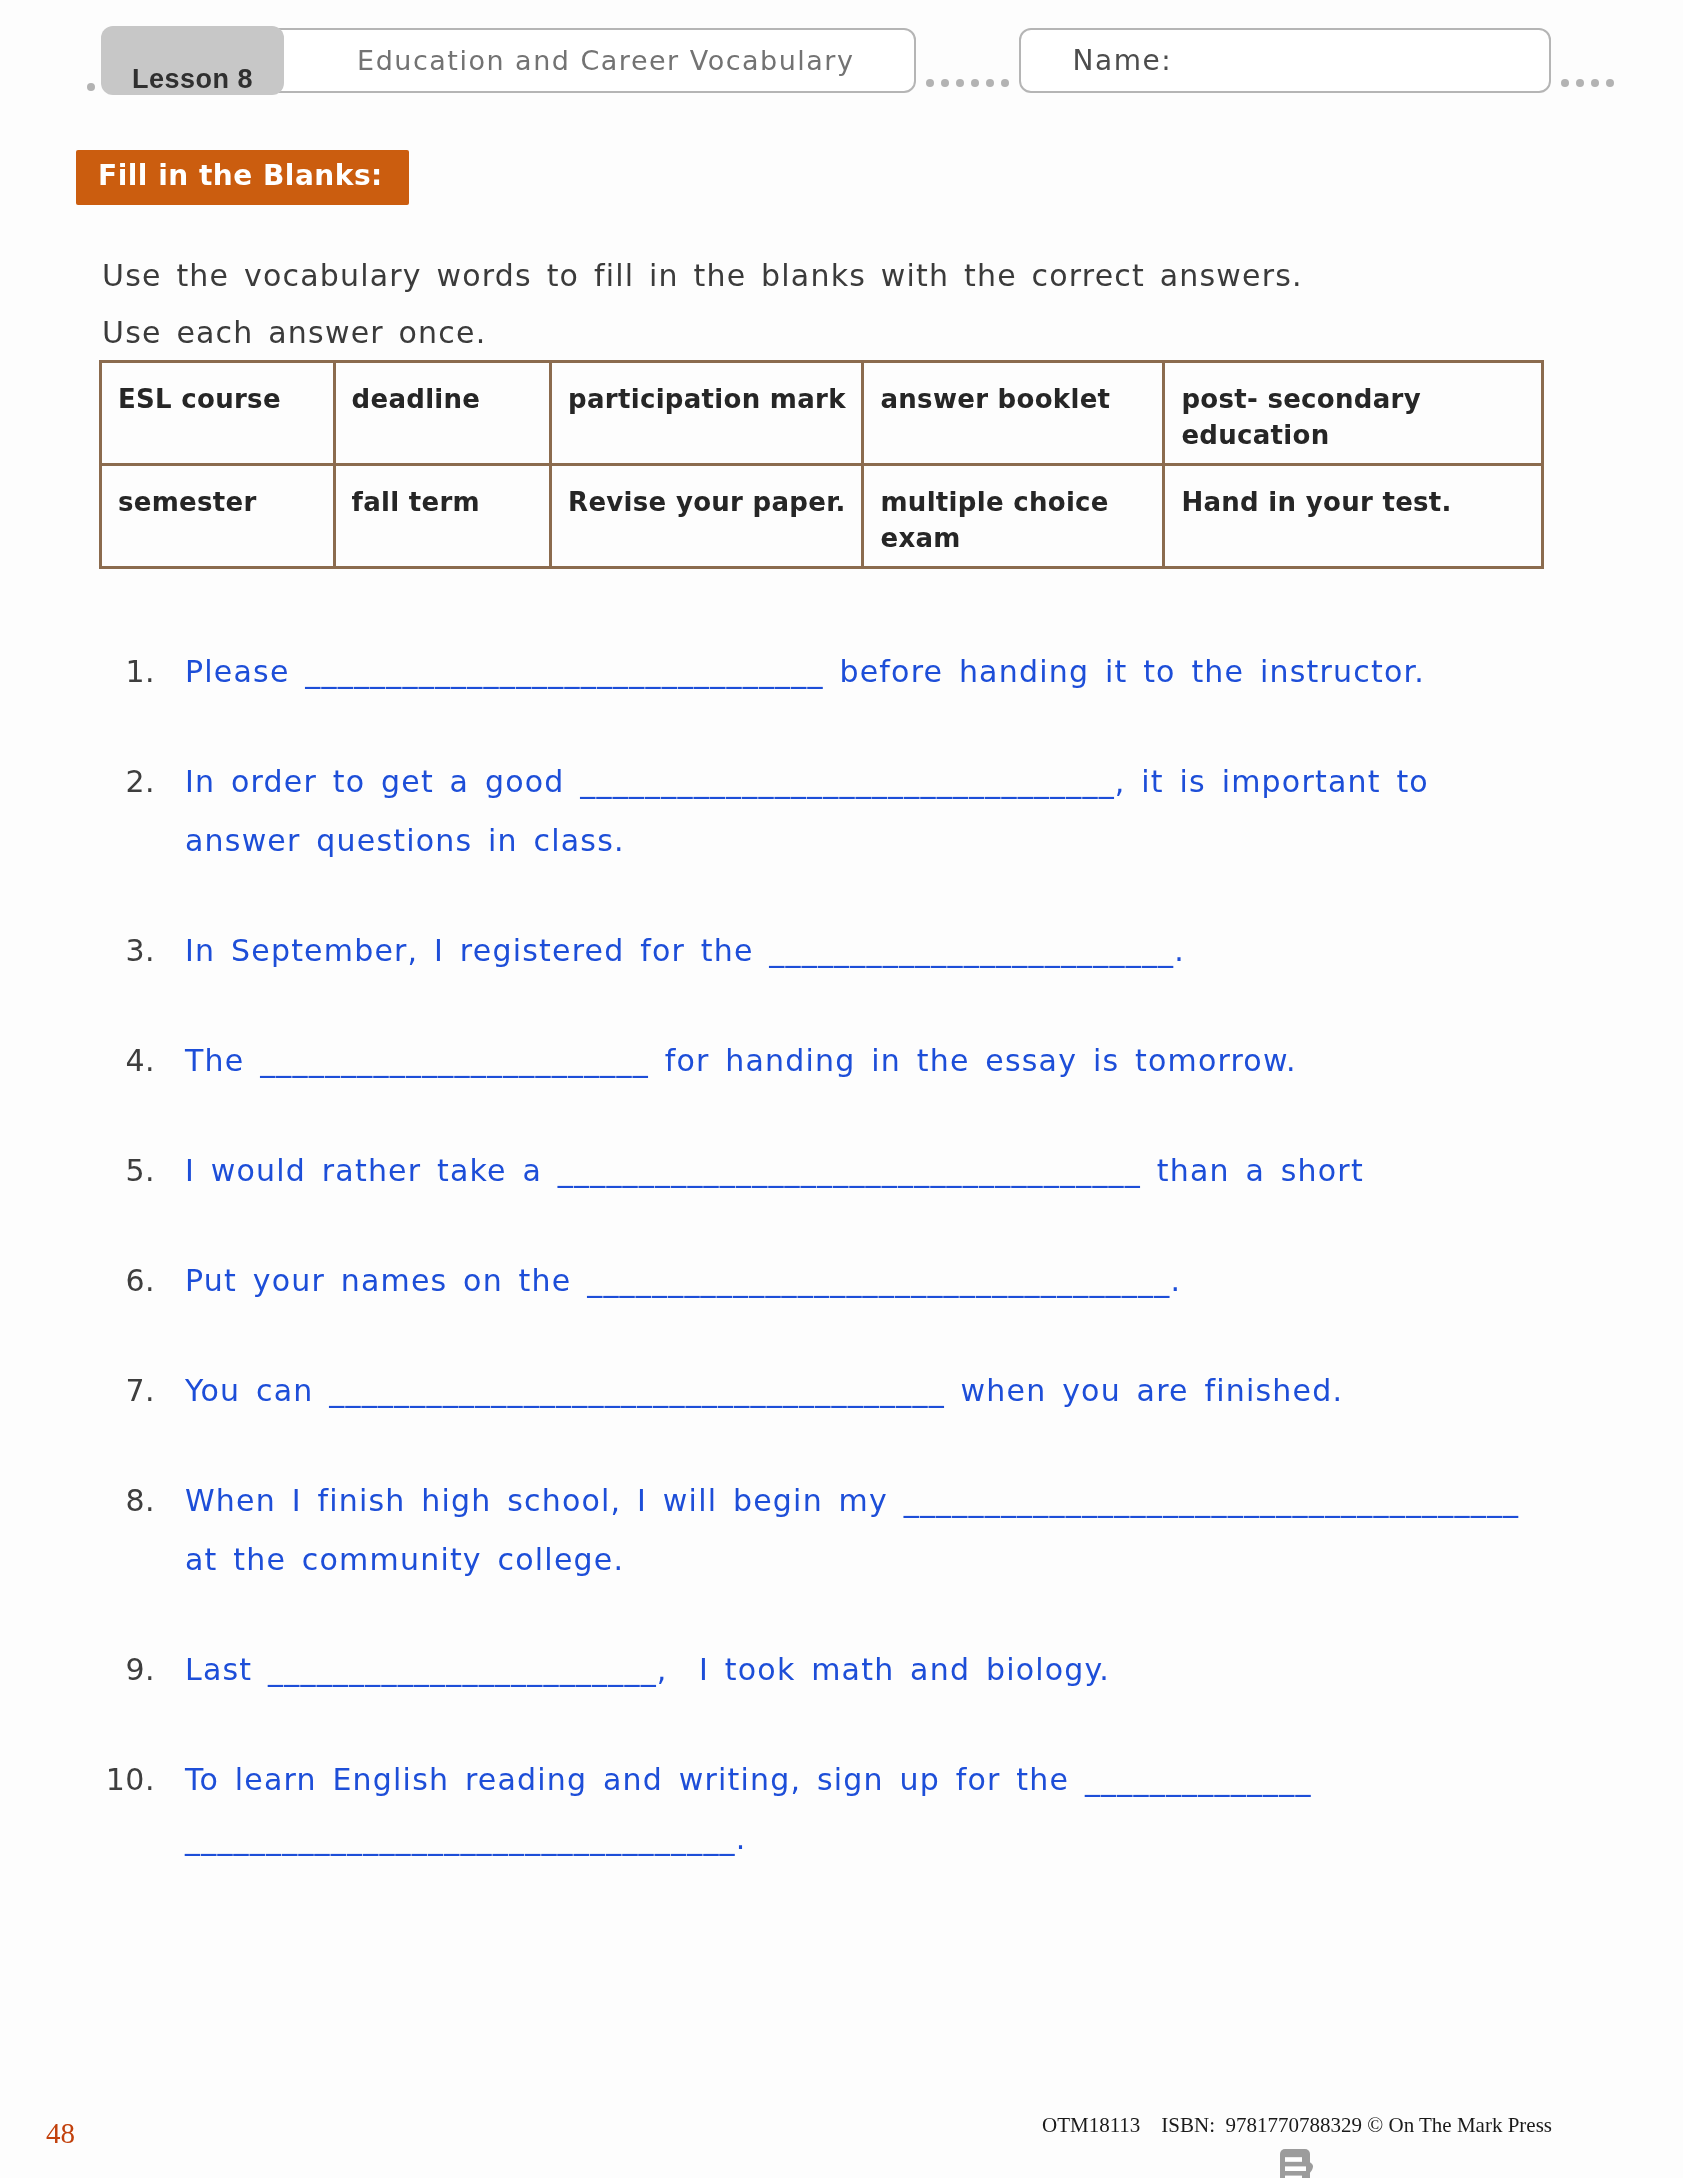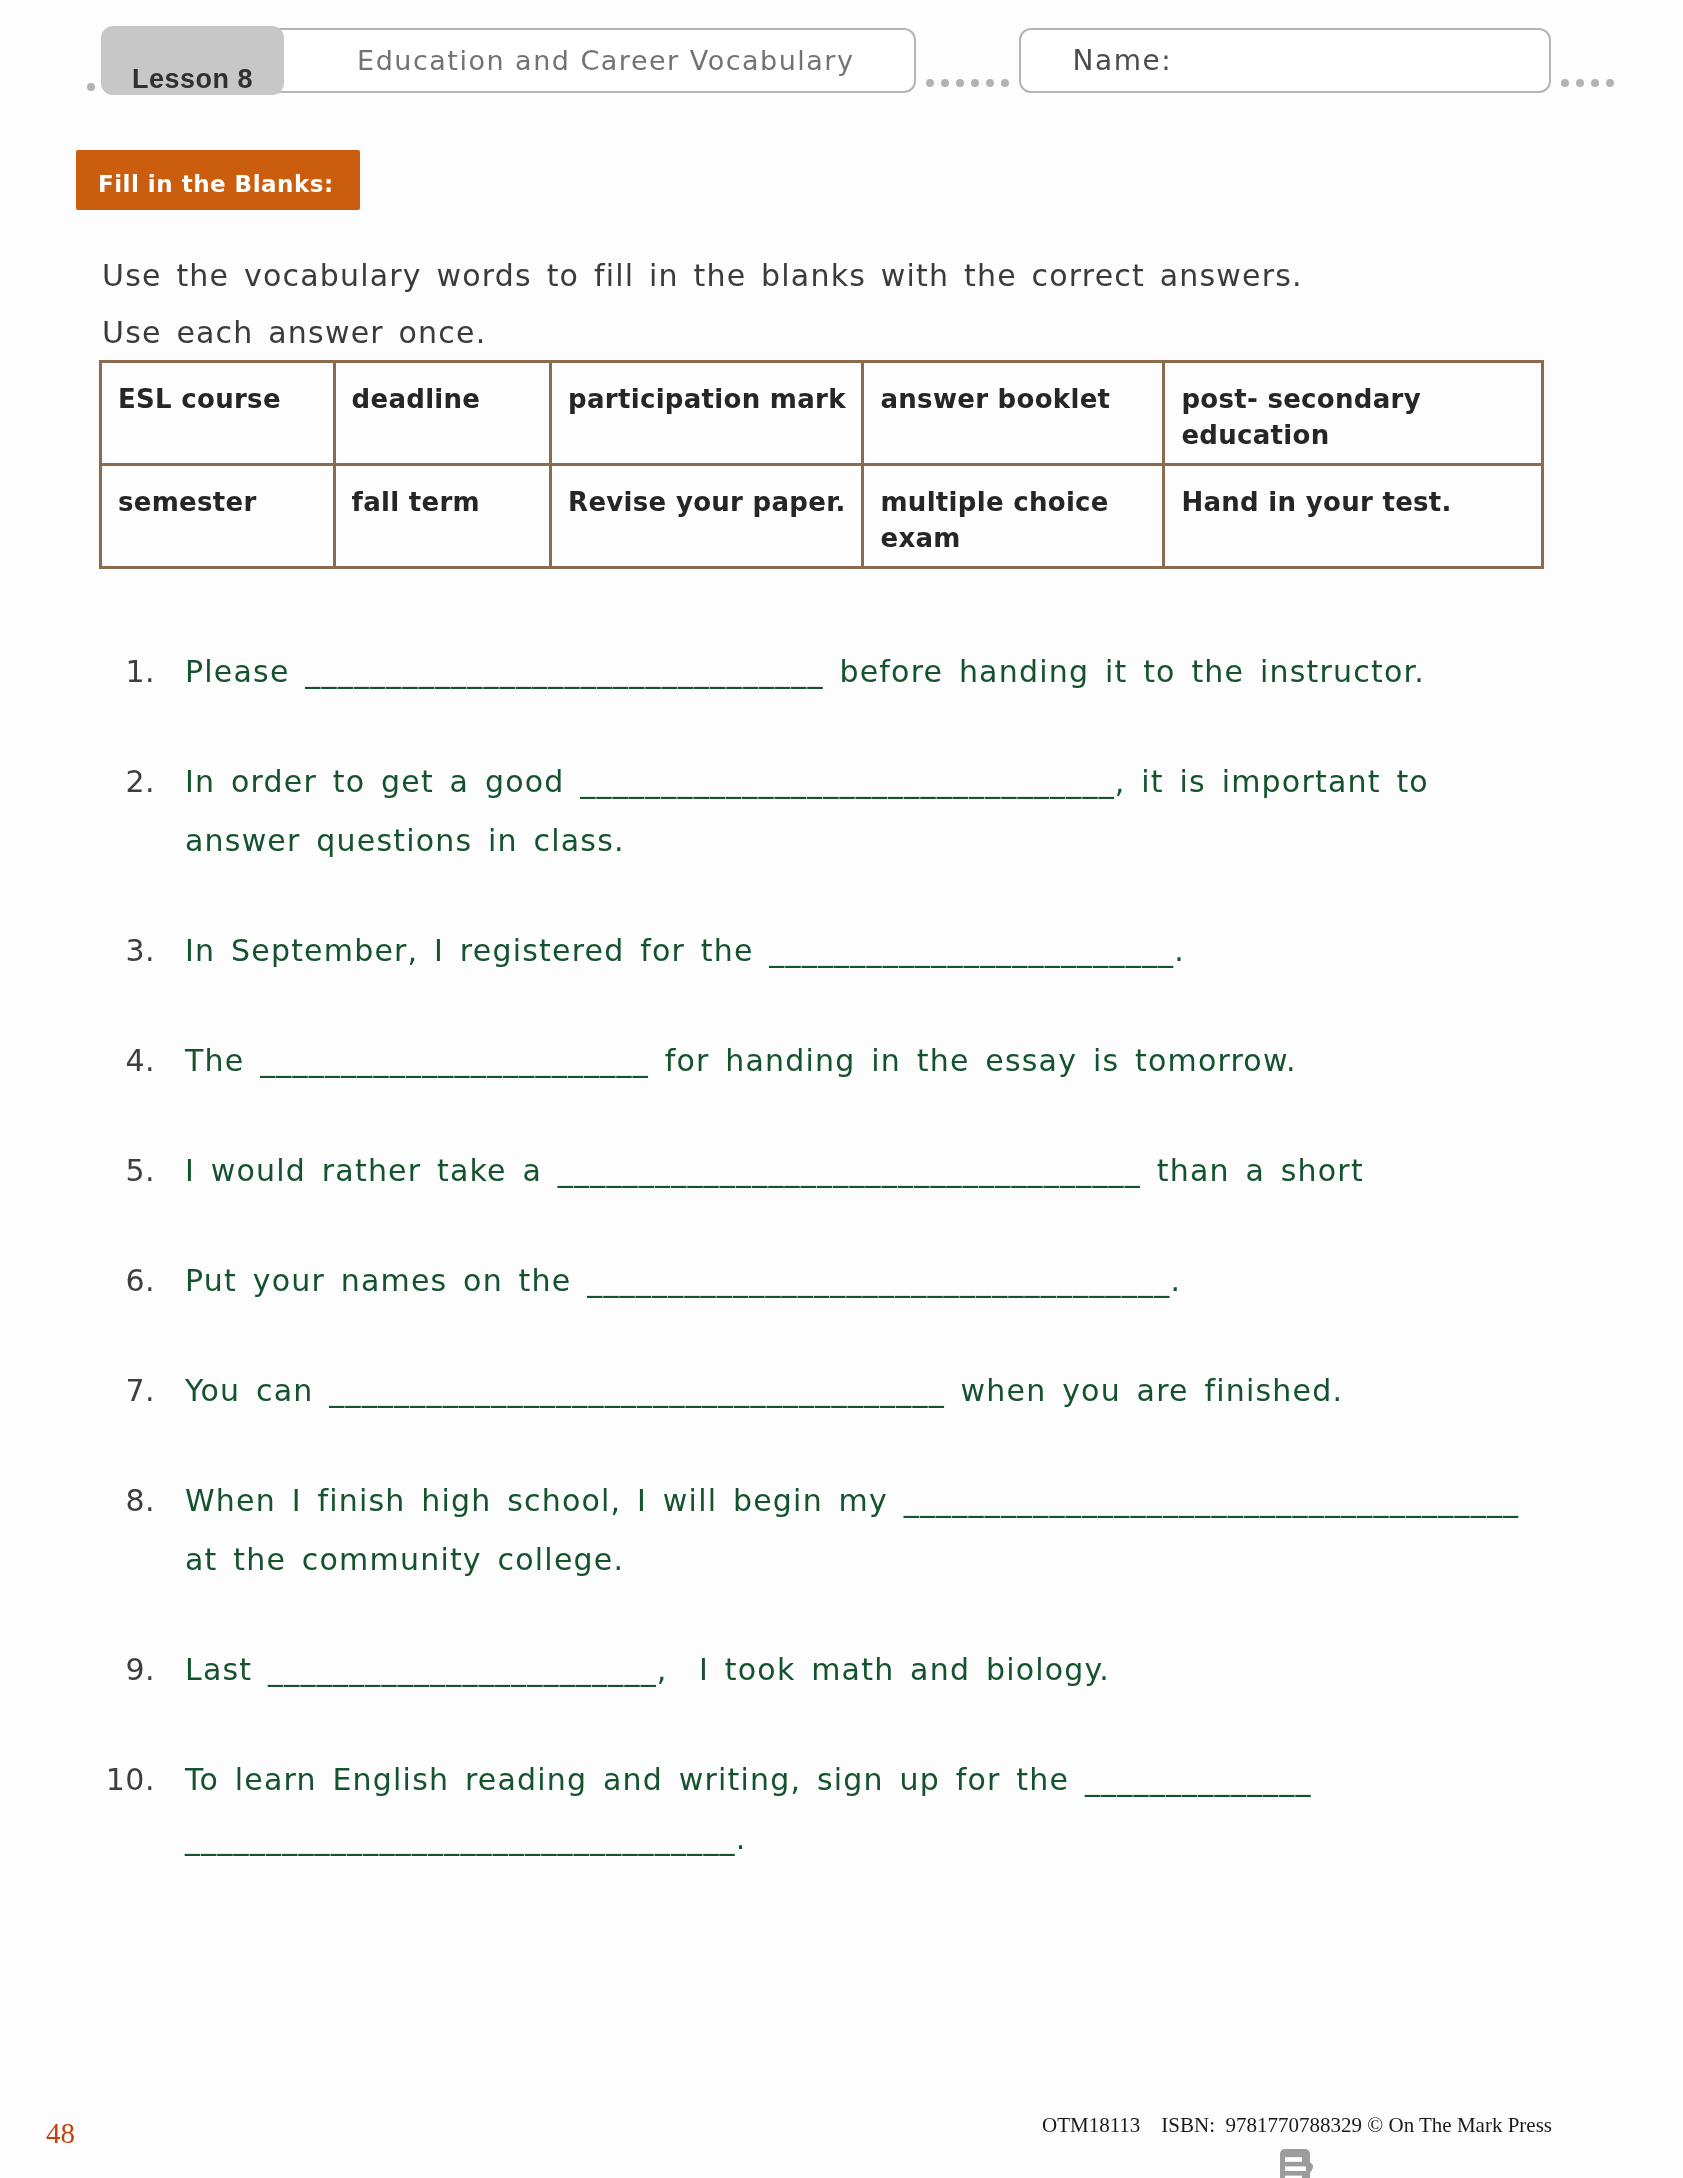--- a/index.html
+++ b/index.html
@@ -48,22 +48,22 @@
     display:flex; align-items:center;
     font-size:28px; color:#4d4d4d; letter-spacing:1.5px;
     padding-left:52px;
   }
 
   
   .heading-box {
     position:absolute; top:150px; left:76px;
     background:#cb5d0f;
     color:#ffffff;
-    font-size:23px; font-weight:700; letter-spacing:0.5px;
-    padding:21px 26px 13px 22px;
+    font-size:28px; font-weight:700; letter-spacing:0.5px;
+    padding:9px 26px 13px 22px;
     border-radius:2px;
   }
   .instructions {
     position:absolute; top:247px; left:102px; right:119px;
     font-size:30px; line-height:57px; color:#3b3b3b;
     letter-spacing:1.2px; word-spacing:4px;
   }
 
   
   table.word-bank {
@@ -85,21 +85,21 @@
   
   .questions {
     position:absolute; top:642px; left:84px; width:1515px;
     list-style:none;
   }
   .question { display:flex; margin-bottom:51px; }
   .qnum {
     flex:none; width:71px; text-align:right; margin-right:30px;
     font-size:30px; line-height:59px; color:#3e3e3e; letter-spacing:0.5px;
   }
-  .qtext { font-size:30px; line-height:59px; color:#14532d; }
+  .qtext { font-size:30px; line-height:59px; color:#1d4ed8; }
   .qline { white-space:pre-wrap; letter-spacing:1.2px; word-spacing:5px; }
 
   
   .footer { position:absolute; left:0; right:0; top:2095px; height:59px; }
   .page-number {
     position:absolute; left:46px; top:14px;
     font-family:"Liberation Serif", serif;
     font-size:29px; color:#c2410c;margin-top:8px;
   }
   .footer-right {

